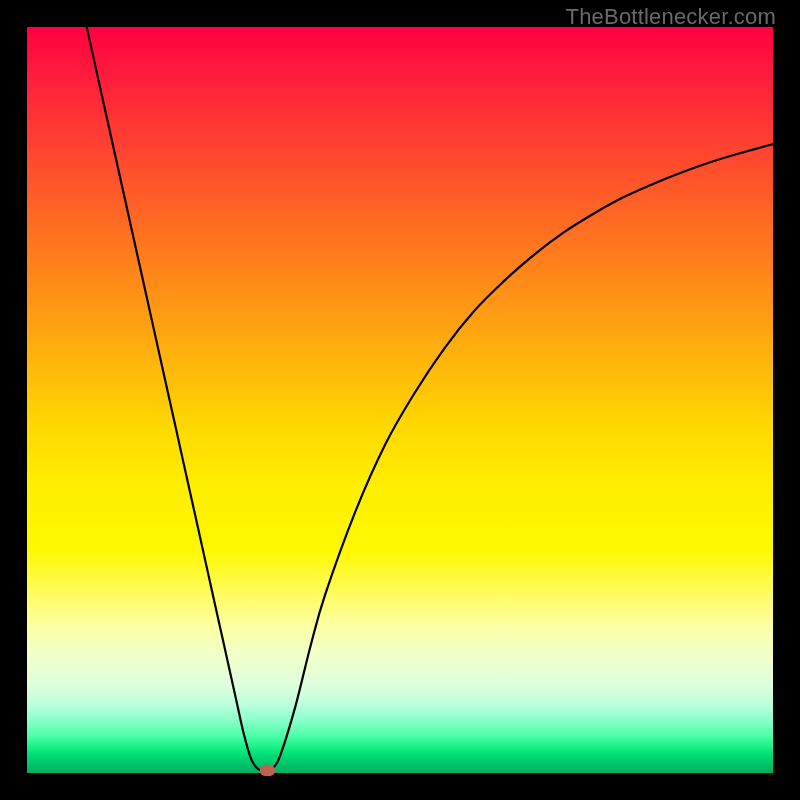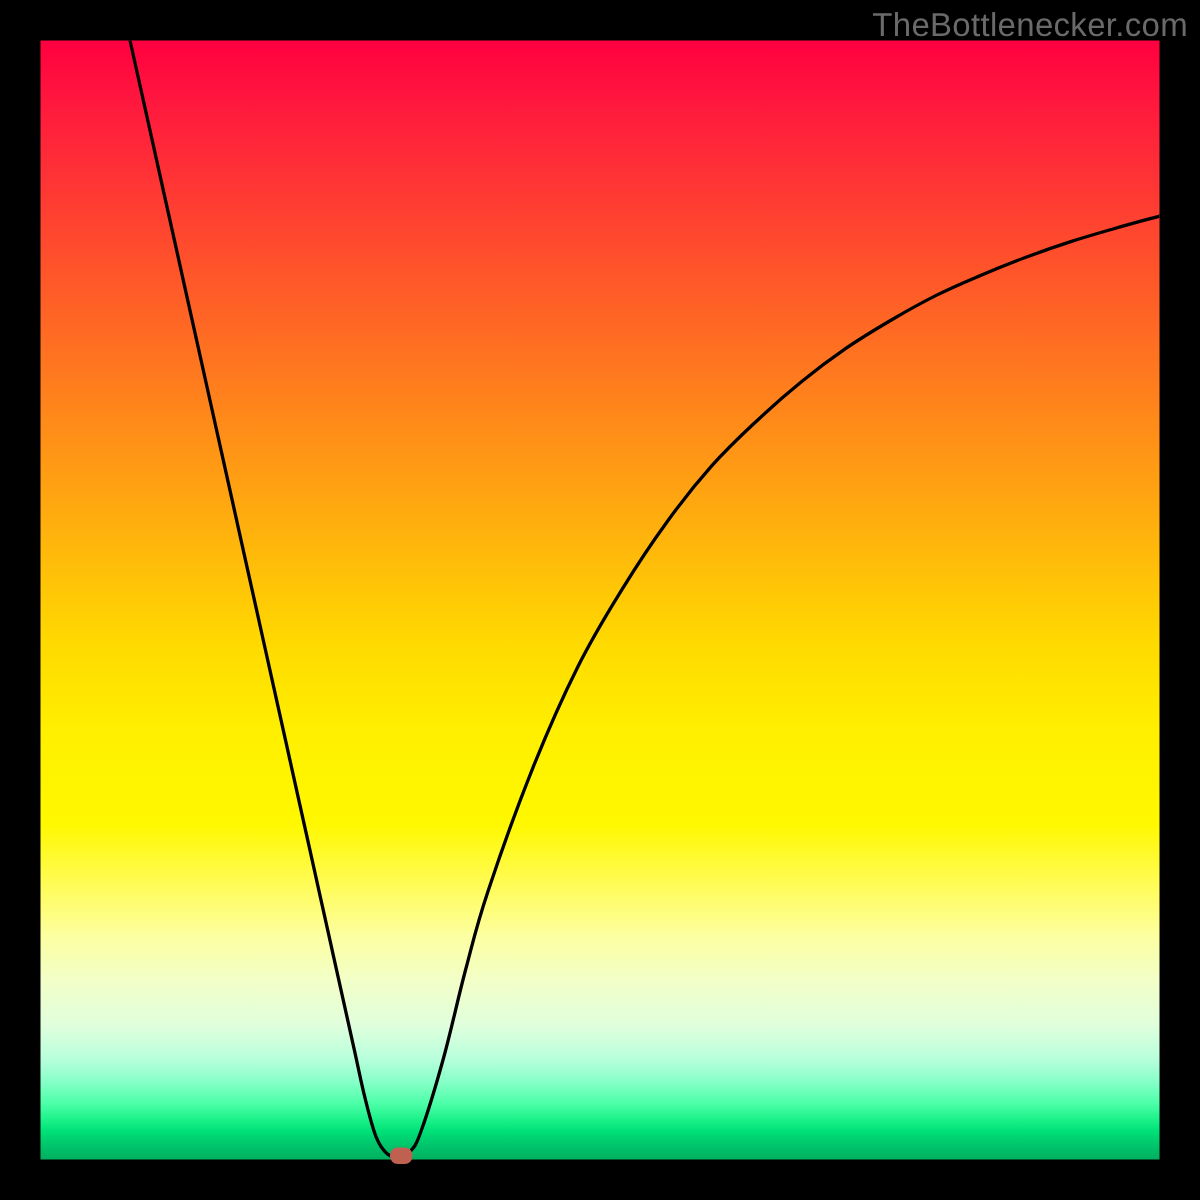--- a/index.html
+++ b/index.html
@@ -37,21 +37,21 @@
       #1af088 96.5%,
       #00e078 97.5%,
       #00d070 98.2%,
       #00c068 99%,
       #00b060 100%
     );
   }
   .watermark {
     position: absolute;
     top: 4px;
-    right: 8px;
+    right: 24px;
     font-family: Arial, Helvetica, sans-serif;
     font-size: 22px;
     color: #6a6a6a;
     letter-spacing: 0.2px;
     z-index: 5;
   }
   .curve-svg {
     position: absolute;
     left: 0;
     top: 0;

